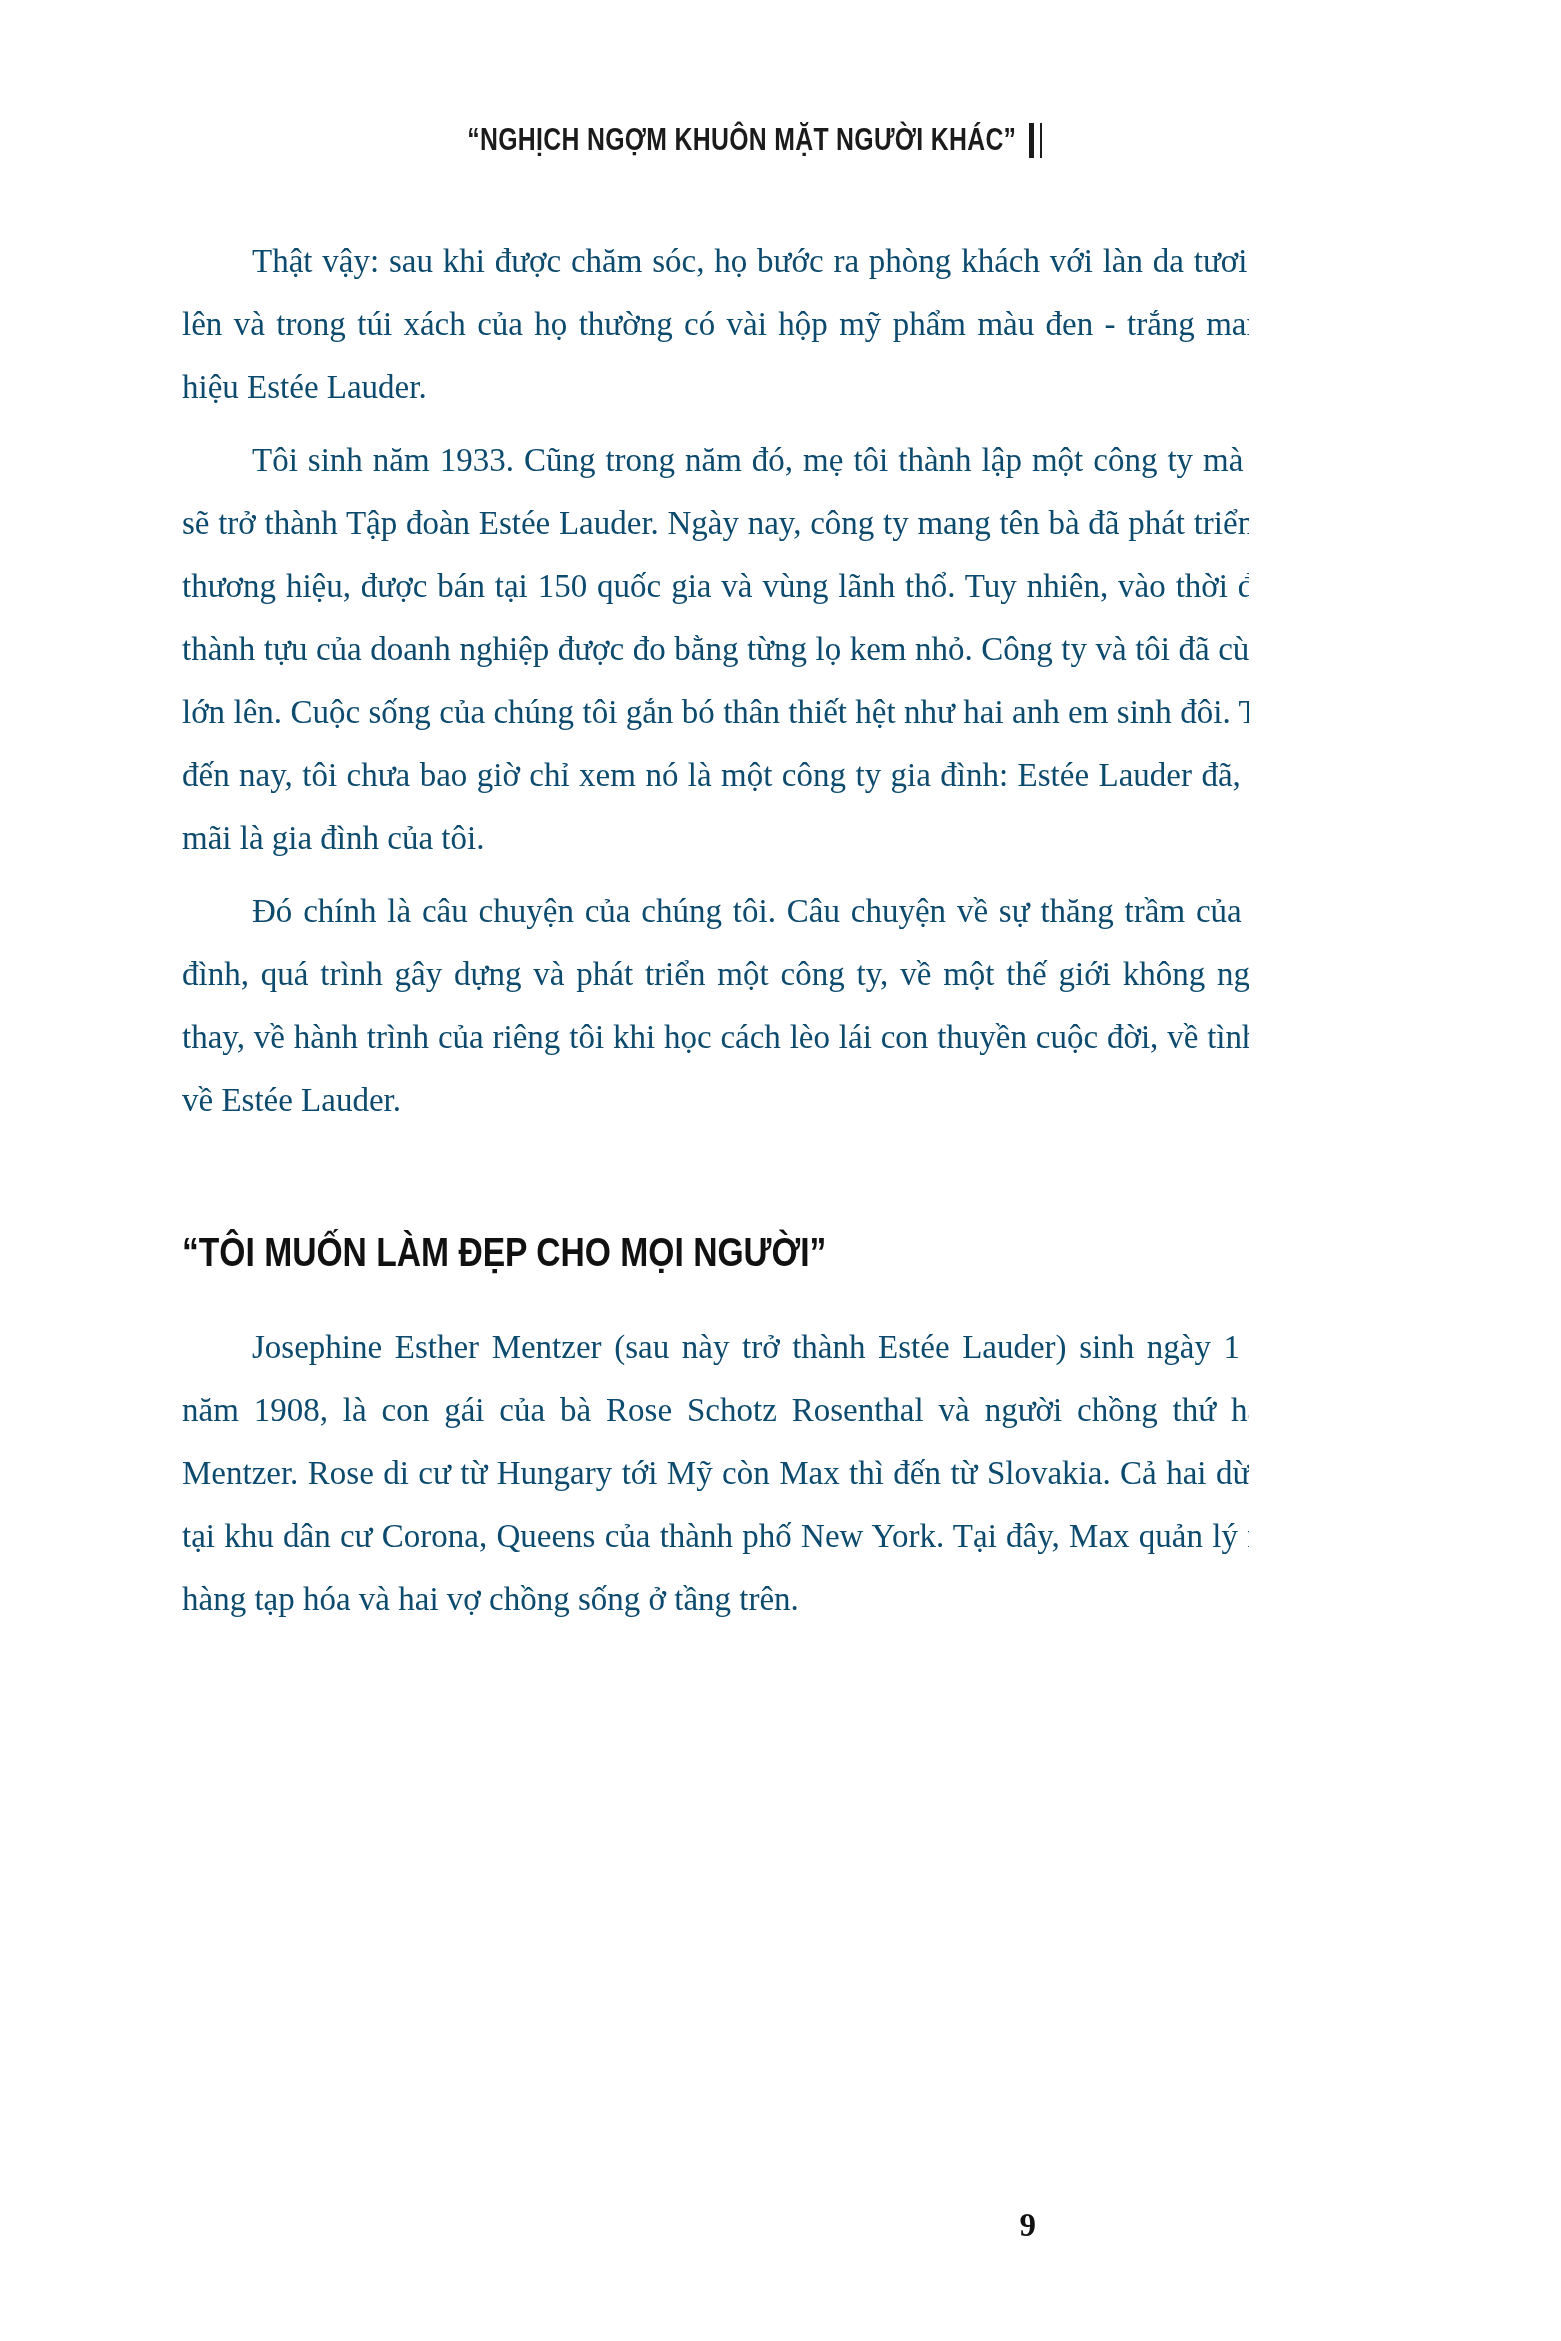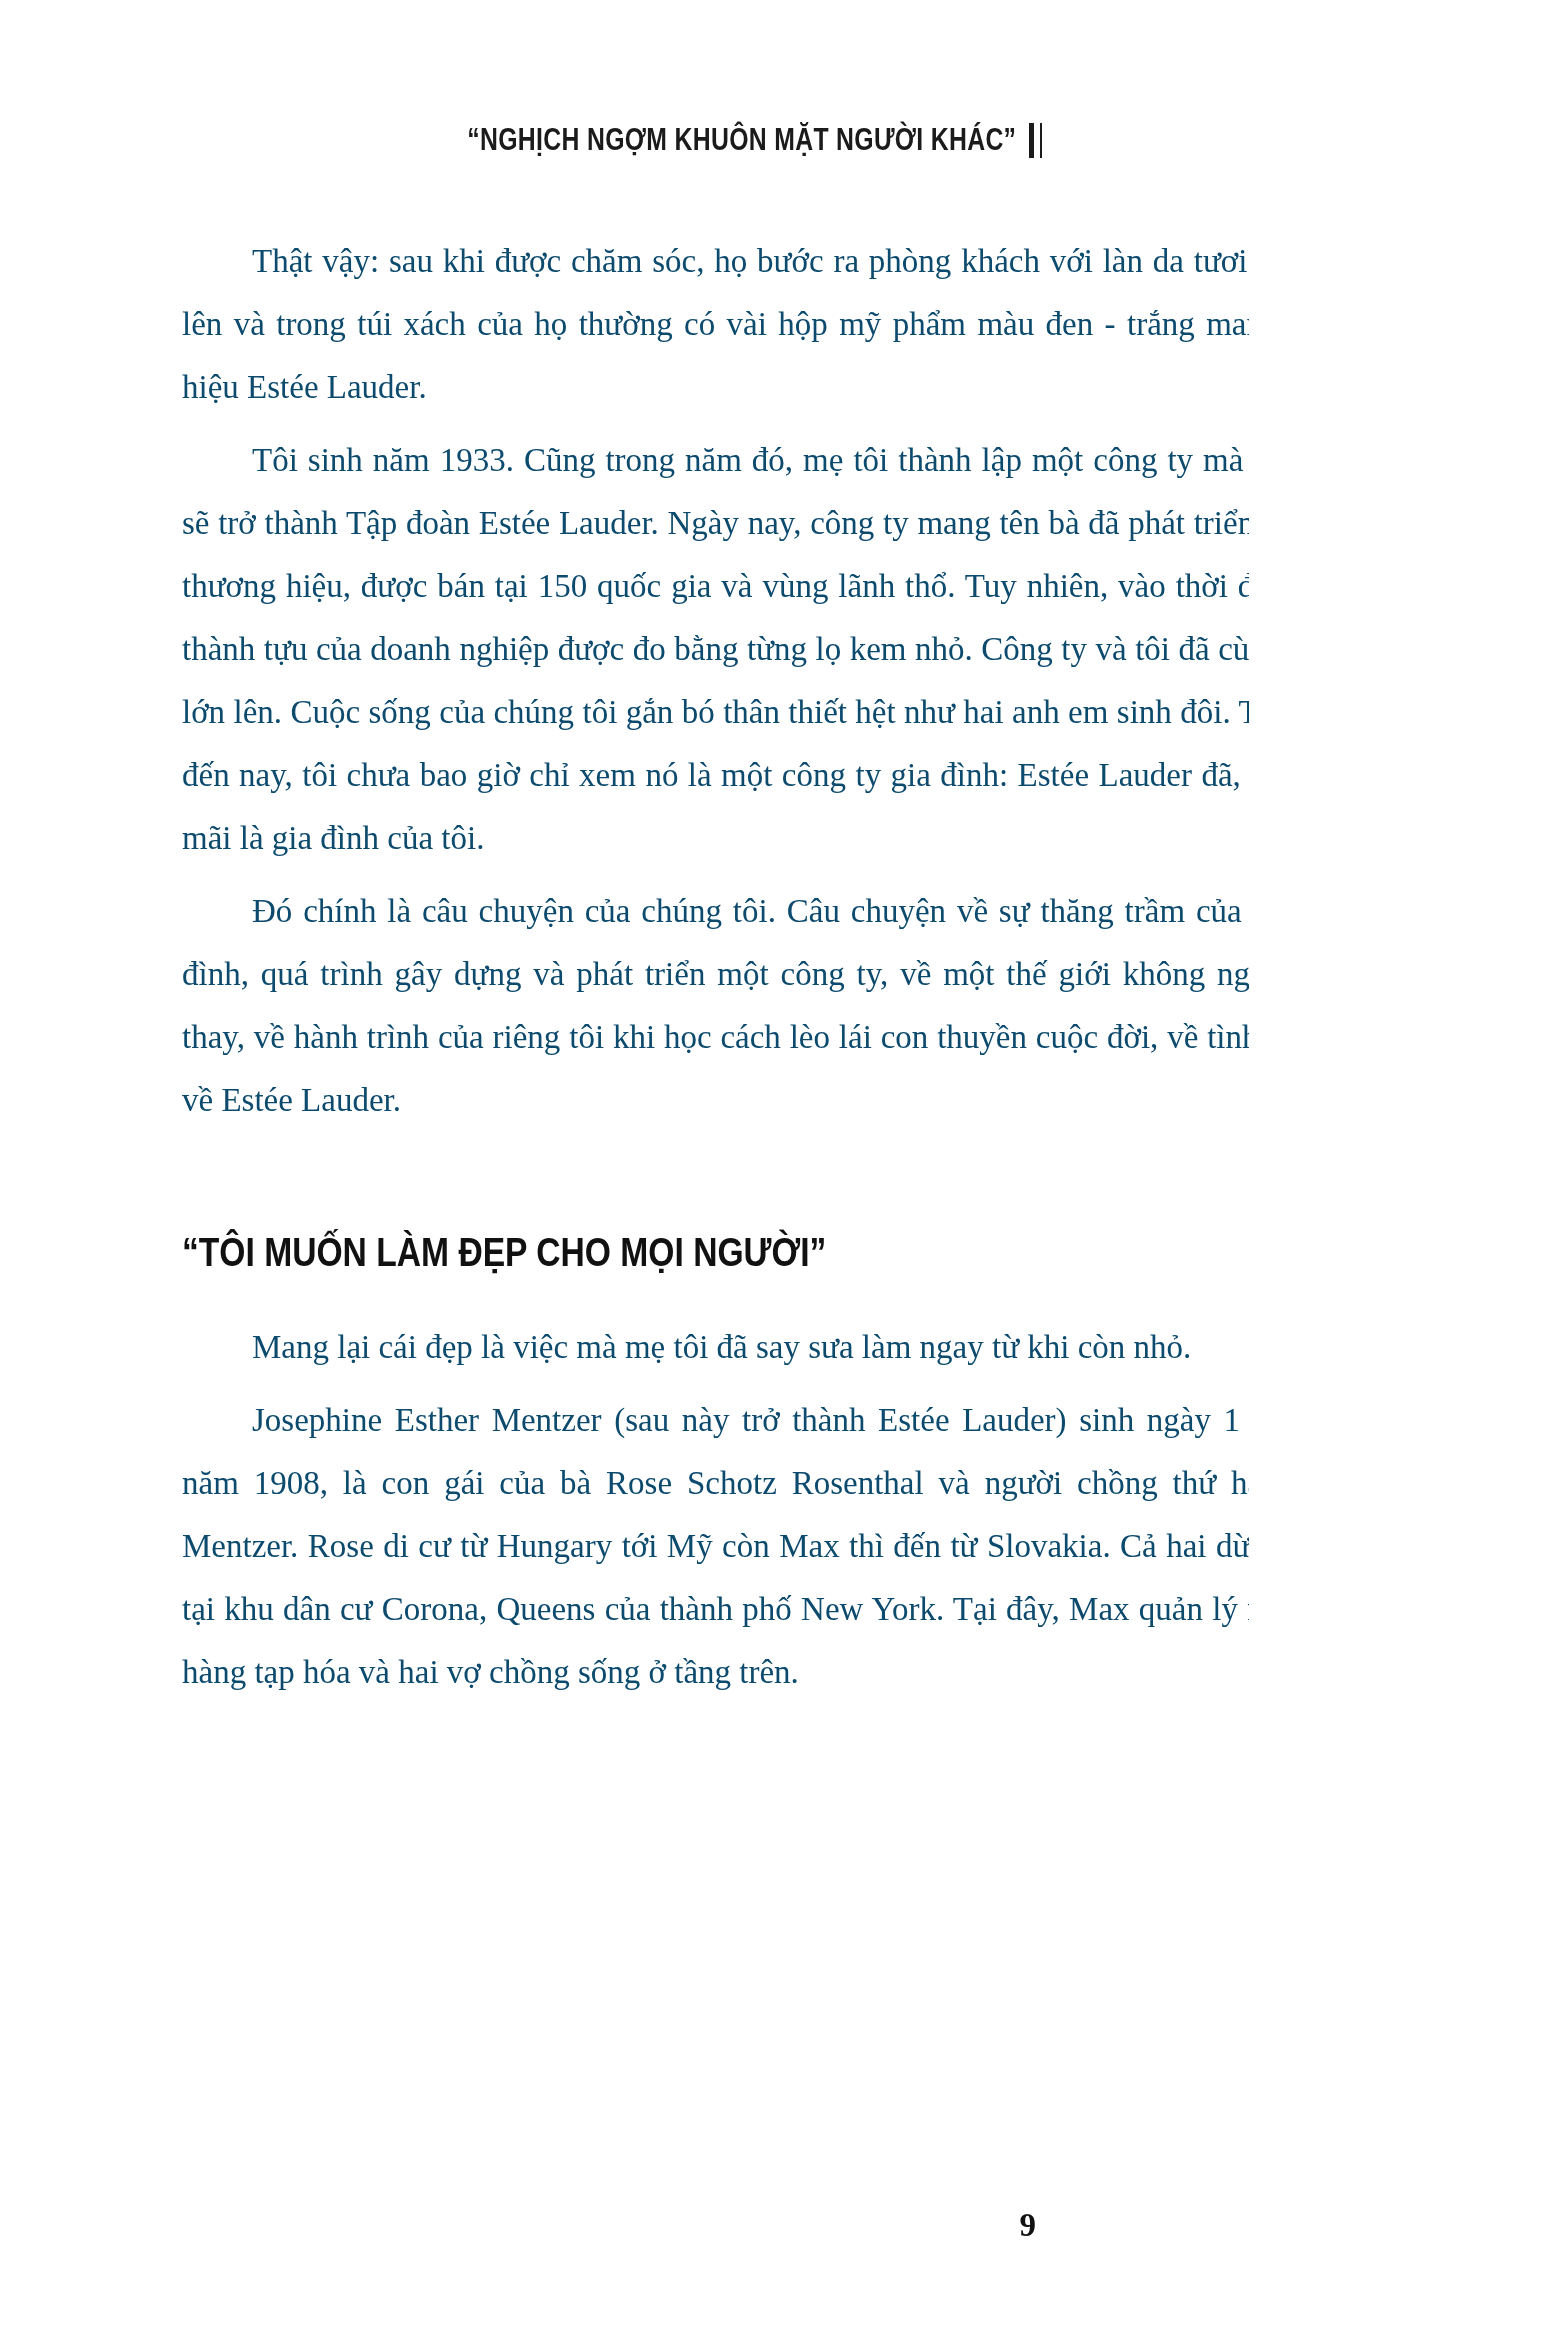--- a/index.html
+++ b/index.html
@@ -105,21 +105,20 @@
     <p class="body-para">Thật vậy: sau khi được chăm sóc, họ bước ra phòng khách với làn da tươi tắn hẳn lên và trong túi xách của họ thường có vài hộp mỹ phẩm màu đen - trắng mang nhãn hiệu Estée Lauder.</p>
 
     <p class="body-para">Tôi sinh năm 1933. Cũng trong năm đó, mẹ tôi thành lập một công ty mà sau này sẽ trở thành Tập đoàn Estée Lauder. Ngày nay, công ty mang tên bà đã phát triển hơn 25 thương hiệu, được bán tại 150 quốc gia và vùng lãnh thổ. Tuy nhiên, vào thời điểm đó, thành tựu của doanh nghiệp được đo bằng từng lọ kem nhỏ. Công ty và tôi đã cùng nhau lớn lên. Cuộc sống của chúng tôi gắn bó thân thiết hệt như hai anh em sinh đôi. Từ trước đến nay, tôi chưa bao giờ chỉ xem nó là một công ty gia đình: Estée Lauder đã, đang và mãi là gia đình của tôi.</p>
 
     <p class="body-para">Đó chính là câu chuyện của chúng tôi. Câu chuyện về sự thăng trầm của một gia đình, quá trình gây dựng và phát triển một công ty, về một thế giới không ngừng đổi thay, về hành trình của riêng tôi khi học cách lèo lái con thuyền cuộc đời, về tình yêu và về Estée Lauder.</p>
 
     <h2 class="section-heading">
       <span class="heading-text">“TÔI MUỐN LÀM ĐẸP CHO MỌI NGƯỜI”</span>
     </h2>
 
-    <p class="body-para">Mang lại cái đẹp là việc mà mẹ tôi đã say sưa làm ngay từ khi còn nhỏ.</p>
 
     <p class="body-para">Josephine Esther Mentzer (sau này trở thành Estée Lauder) sinh ngày 1 tháng 7 năm 1908, là con gái của bà Rose Schotz Rosenthal và người chồng thứ hai, Max Mentzer. Rose di cư từ Hungary tới Mỹ còn Max thì đến từ Slovakia. Cả hai dừng chân tại khu dân cư Corona, Queens của thành phố New York. Tại đây, Max quản lý một cửa hàng tạp hóa và hai vợ chồng sống ở tầng trên.</p>
 
 
   </main>
 
   <footer class="page-footer">
     <span class="page-number">9</span>
   </footer>
 

